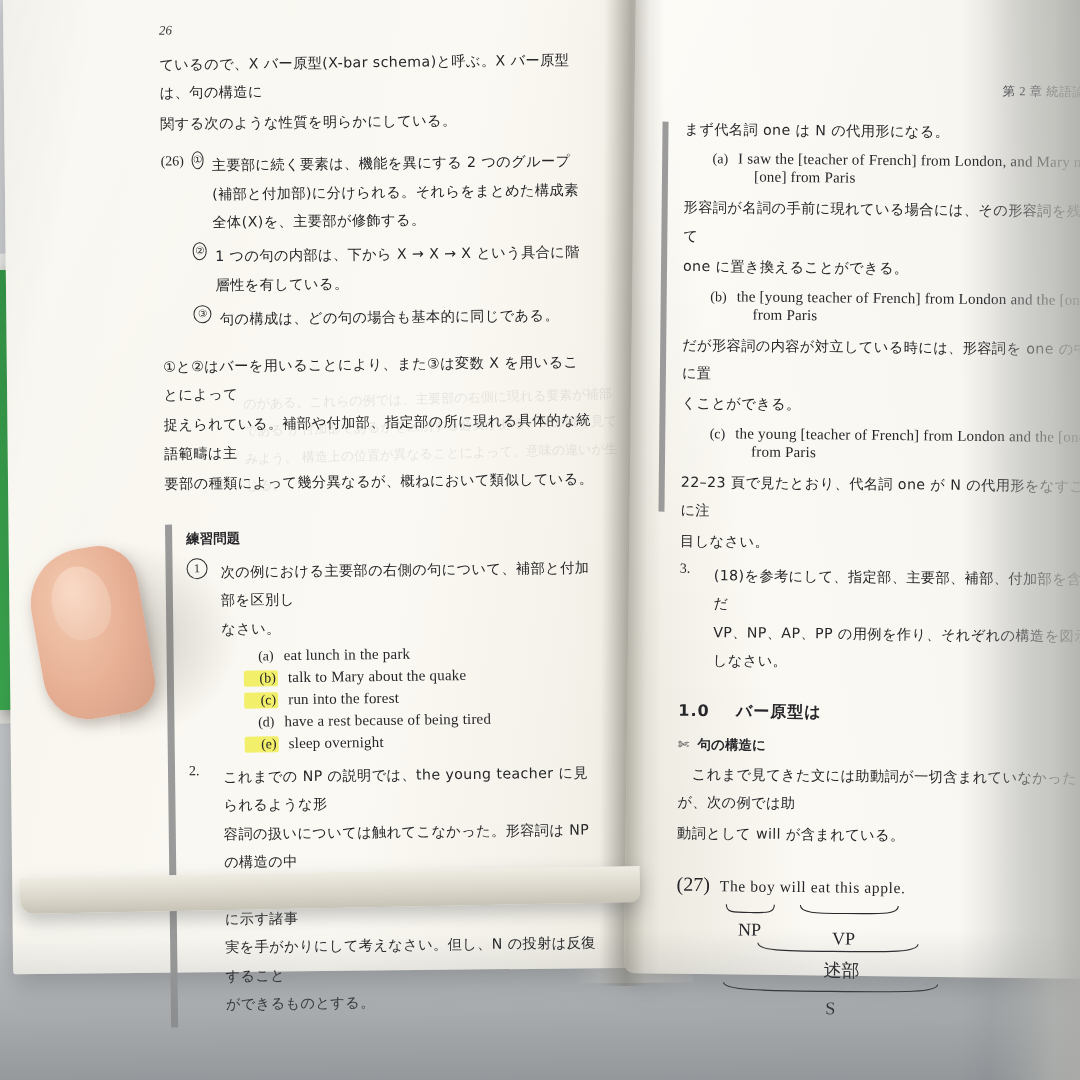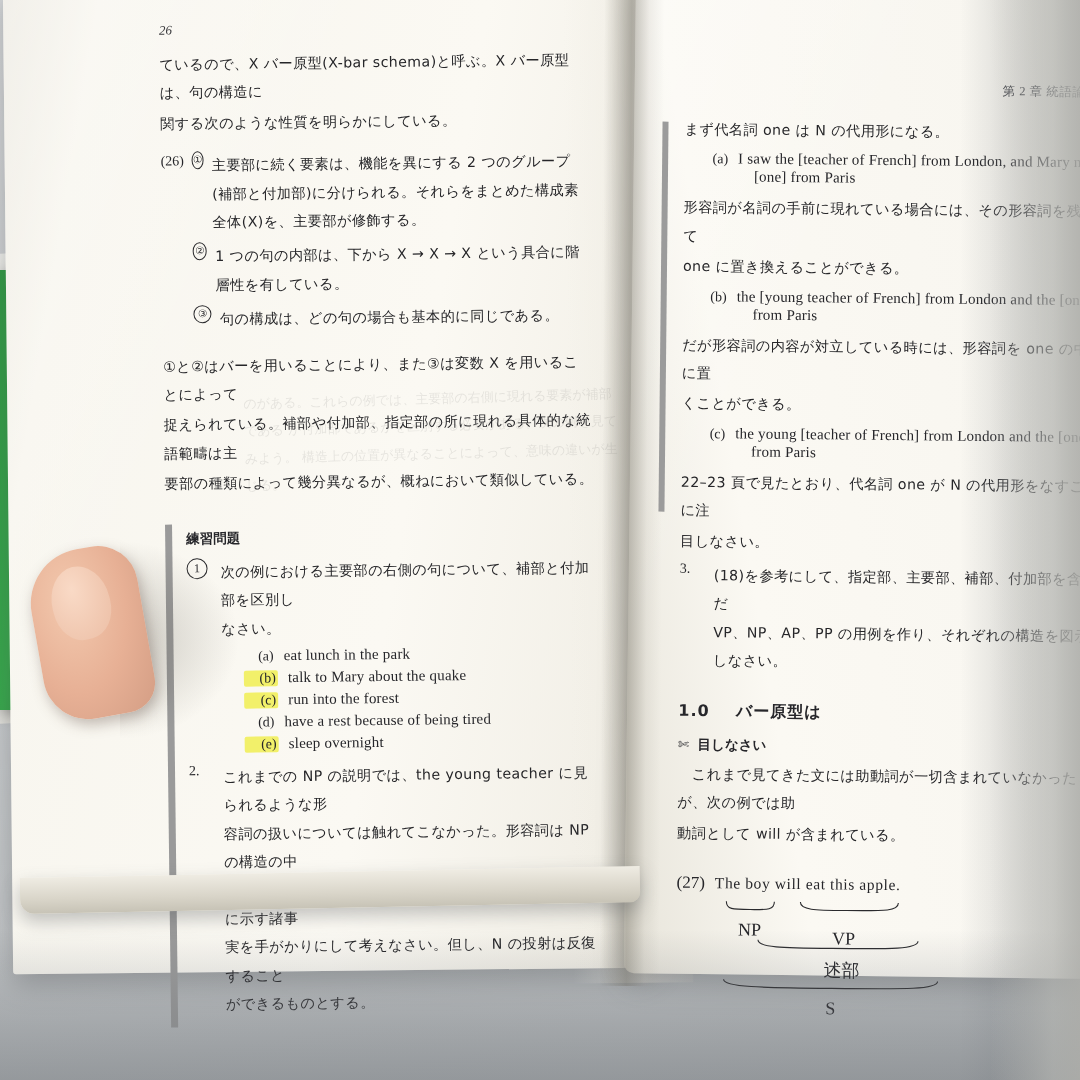--- a/index.html
+++ b/index.html
@@ -171,21 +171,21 @@
   }
   .sub-head{
     font-family:"DejaVu Sans",sans-serif;font-weight:bold;font-size:13.5px;
     margin:14px 0 6px 0;
   }
   .scissors{font-size:13px;margin-right:4px;}
 
   
   .fig{margin-top:26px;position:relative;font-family:"Liberation Serif",serif;}
   .fig-line{display:flex;gap:10px;align-items:baseline;}
-  .fig-num{font-size:17px;}
+  .fig-num{font-size:20px;}
   .fig-sent{font-size:15.5px;letter-spacing:.6px;}
   .fig-lbl{position:absolute;font-size:18px;font-family:Liberation Serif, serif;}
 
   .blur-r{
     position:absolute;right:0;top:0;width:90px;height:1080px;
     background:linear-gradient(90deg,rgba(205,205,200,0) 0%,rgba(196,196,190,.55) 70%,rgba(180,180,175,.8) 100%);
     pointer-events:none;
   }
   .fade-mask{
     position:absolute;left:560px;top:0;width:120px;height:1000px;
@@ -356,21 +356,21 @@
       </div>
 
       <div class="sec-head">
         <span>1.0</span>
         &nbsp;&nbsp;
         <span>バー原型は</span>
       </div>
 
       <div class="sub-head">
         <span class="scissors">✄</span>
-        <span>目しなさい</span>
+        <span>句の構造に</span>
       </div>
 
       <div class="jp">
         <p style="text-indent:1em;">これまで見てきた文には助動詞が一切含まれていなかったが、次の例では助</p>
         <p>動詞として will が含まれている。</p>
       </div>
 
       <div class="fig">
         <div class="fig-line">
           <span class="fig-num">(27)</span>

